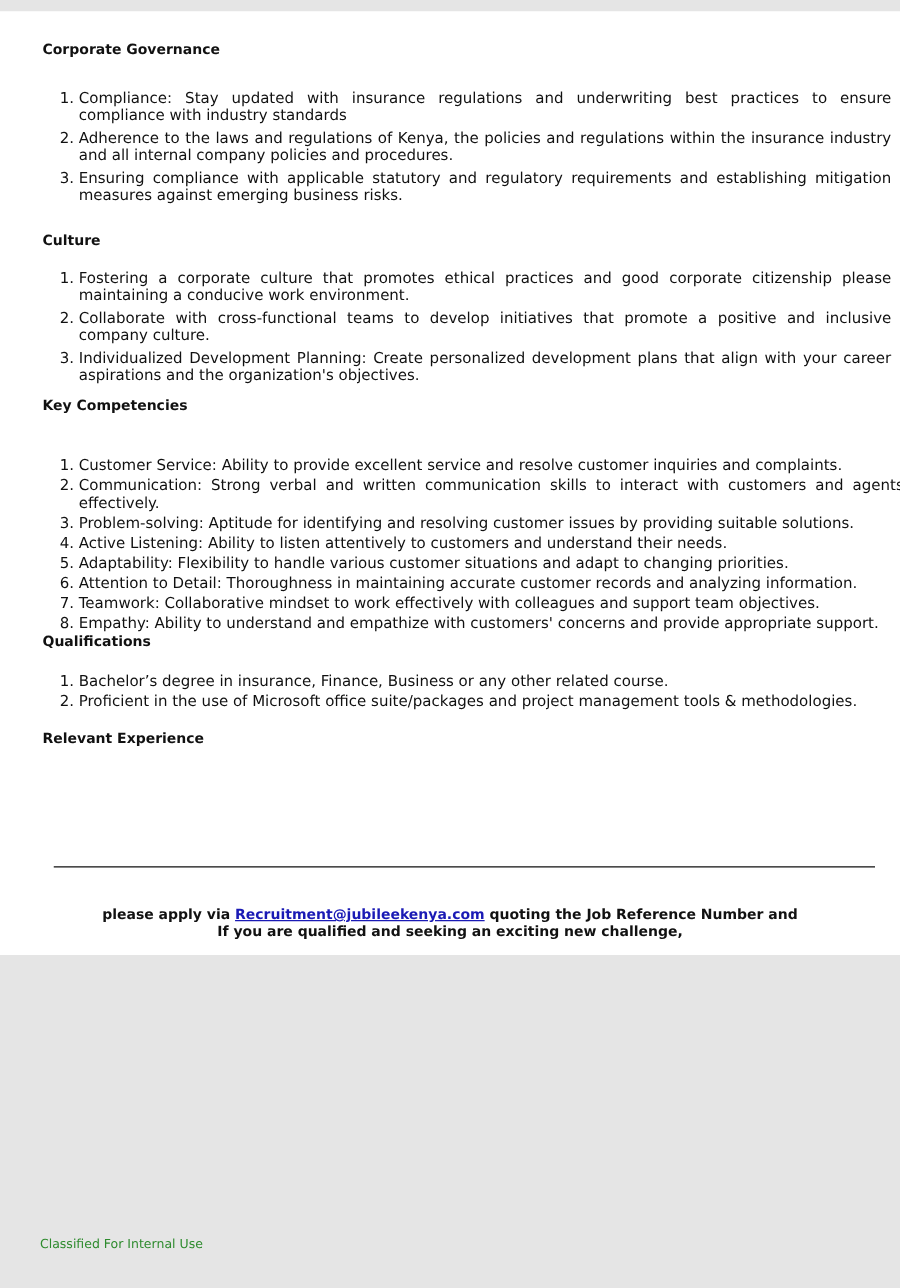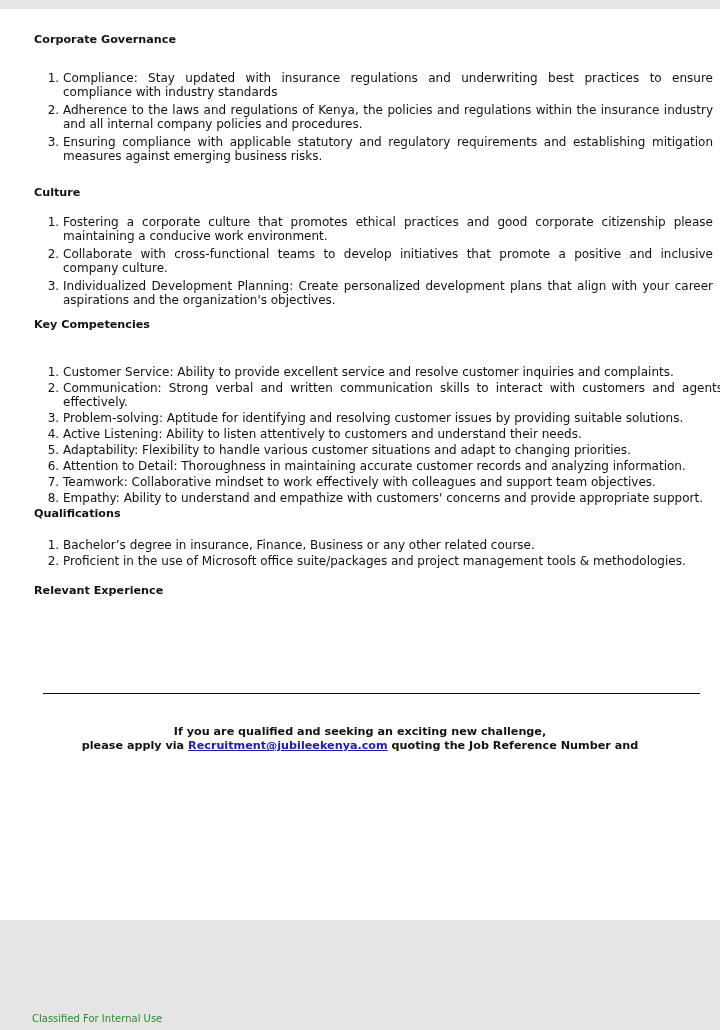--- a/index.html
+++ b/index.html
@@ -3,21 +3,21 @@
 <meta charset="utf-8">
 <style>
   html, body { margin:0; padding:0; }
   body {
     width:720px; height:1030px; position:relative; overflow:hidden;
     background:#e5e5e5;
     font-family:"DejaVu Sans", sans-serif;
     color:#111;
   }
   .page {
-    position:absolute; left:0; top:9px; width:720px; height:911px;
+    position:absolute; left:0; top:9px; width:720px; height:755px;
     background:#ffffff;
   }
   .section-title {
     position:absolute; left:34px;
     font-weight:bold; font-size:11.2px; margin:0;
   }
   ol.list {
     position:absolute; left:34px; width:650px;
     margin:0; padding:0 0 0 29px;
     font-size:12px; line-height:14px;
@@ -32,21 +32,21 @@
   }
   .cta {
     position:absolute; left:40px; width:640px; top:716px;
     text-align:center; font-weight:bold; font-size:11.2px; line-height:14px;
   }
   .cta p { margin:0; }
   .cta .gap { margin-top:6px; }
   .cta a { color:#1a1ab5; text-decoration:underline; }
   .cta sup { font-size:7px; vertical-align:super; line-height:0; }
   .footer-label {
-    position:absolute; left:32px; top:1004px;
+    position:absolute; left:32px; top:981px;
     font-size:10px; color:#2e8b2e;
   }
 </style>
 </head>
 <body>
 
 <div class="page">
 
   <h3 class="section-title" style="top:24px;">Corporate Governance</h3>
   <ol class="list spaced" style="top:62px;">
@@ -78,18 +78,18 @@
   <ol class="list tight" style="top:529px; width:660px;">
     <li>Bachelor’s degree in insurance, Finance, Business or any other related course.</li>
     <li>Proficient in the use of Microsoft office suite/packages and project management tools &amp; methodologies.</li>
   </ol>
 
   <h3 class="section-title" style="top:575px;">Relevant Experience</h3>
 
   <div class="divider"></div>
 
   <div class="cta">
+    <p><span>please apply via </span><a href="#">Recruitment@jubileekenya.com</a><span> quoting the Job Reference Number and</span></p>
     <p>If you are qualified and seeking an exciting new challenge,</p>
-    <p><span>please apply via </span><a href="#">Recruitment@jubileekenya.com</a><span> quoting the Job Reference Number and</span></p>
   </div>
 
   <div class="footer-label">Classified For Internal Use</div>
 </div>
 
 </body></html>

